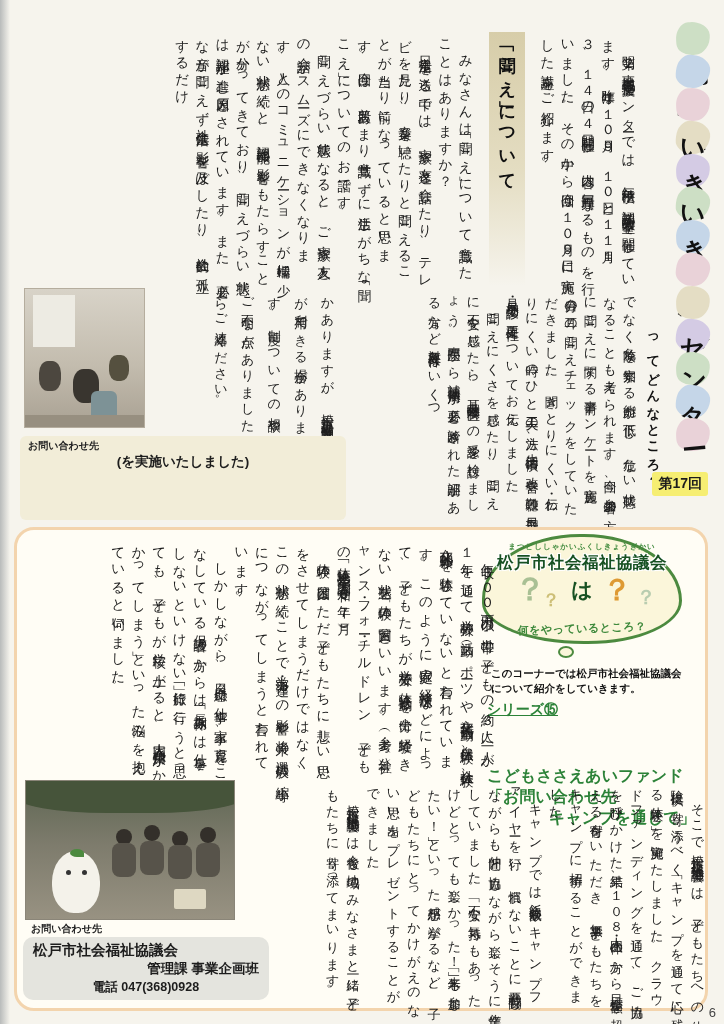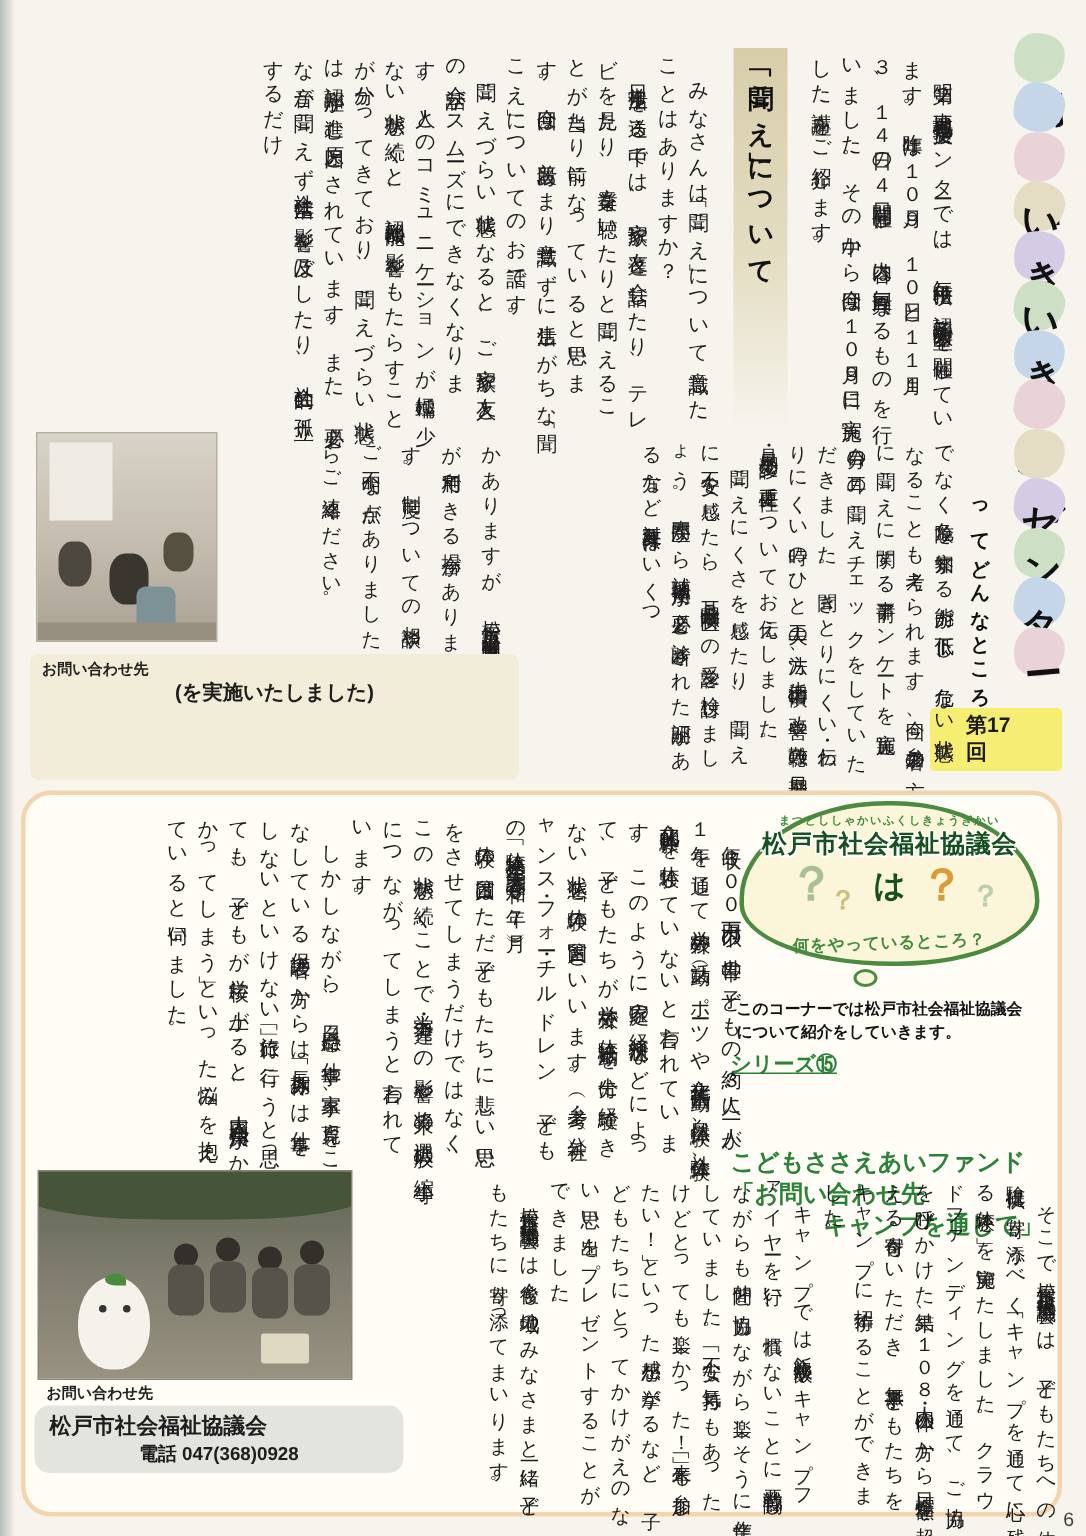--- a/index.html
+++ b/index.html
@@ -22,21 +22,21 @@
           font-size:13px;line-height:2.05;letter-spacing:1.9px;}
   
   .title-block{position:absolute;top:20px;right:4px;width:100px;height:496px;}
   .main-title{writing-mode:vertical-rl;position:absolute;top:2px;right:10px;
           font-weight:bold;font-size:25px;color:#111;}
   .tchar{display:inline-block;width:34px;height:33px;line-height:33px;text-align:center;
           border-radius:42% 58% 50% 50%/55% 45% 60% 40%;}
   .subtitle{position:absolute;top:308px;right:58px;writing-mode:vertical-rl;
           font-weight:bold;font-size:13px;letter-spacing:2.5px;color:#111;}
   .edition-badge{position:absolute;top:452px;right:12px;background:#f6ee72;color:#1c1c1c;
-          font-weight:bold;font-size:14px;padding:3px 24px;border-radius:3px;}
+          font-weight:bold;font-size:14px;padding:3px 6px;border-radius:3px;}
   
   .photo1{position:absolute;left:24px;top:288px;width:121px;height:140px;overflow:hidden;
           background:linear-gradient(180deg,#d8d3c8 0%,#c3bcae 55%,#a9a193 100%);border:1px solid #b5ad9e;}
   .photo1 .screen{position:absolute;left:8px;top:6px;width:42px;height:52px;background:#edebe3;}
   .photo1 .f1{position:absolute;left:14px;top:72px;width:22px;height:30px;background:#4c473f;border-radius:40%;}
   .photo1 .f2{position:absolute;left:48px;top:80px;width:26px;height:34px;background:#39352f;border-radius:40%;}
   .photo1 .f3{position:absolute;left:84px;top:66px;width:20px;height:26px;background:#55503f;border-radius:40%;}
   .photo1 .chair{position:absolute;left:66px;top:102px;width:26px;height:32px;background:#7d9296;border-radius:6px;}
   .photo1 .floor{position:absolute;left:0;right:0;bottom:0;height:12px;background:#978f80;}
   .photo2{position:absolute;left:8px;top:250px;width:210px;height:140px;overflow:hidden;
@@ -63,21 +63,21 @@
   .contact2 .name2{font-weight:bold;font-size:13.5px;text-align:right;}
   .contact2 .phone{font-size:12.5px;font-weight:bold;text-align:center;margin-top:1px;}
   
   .bottom-box{position:absolute;left:14px;top:527px;width:694px;height:484px;
           border:3px solid #f3d4ad;border-radius:20px;background:#fffdf5;}
   .mid-band{position:absolute;left:10px;top:8px;width:470px;height:244px;
           font-size:13.5px;line-height:1.52;letter-spacing:1.9px;}
   .bot-band{position:absolute;left:232px;top:250px;width:458px;height:232px;
           font-size:13px;line-height:1.56;letter-spacing:1.7px;}
   
-  .cloud-wrap{position:absolute;right:10px;top:2px;width:204px;height:130px;}
+  .cloud-wrap{position:absolute;right:21px;top:2px;width:204px;height:130px;}
   .cloud{position:absolute;left:2px;right:2px;top:2px;bottom:18px;background:#fbf6da;
           border:3px solid #4c8a3f;border-radius:50% 50% 48% 52%/60% 62% 40% 38%;}
   .cloud-tail{position:absolute;left:78px;bottom:4px;width:16px;height:12px;background:#fbf6da;
           border:2px solid #4c8a3f;border-radius:50%;}
   .furigana{position:absolute;top:10px;left:0;width:100%;text-align:center;
           font-size:7.5px;font-weight:bold;color:#3f8a3c;letter-spacing:1px;}
   .org-name{position:absolute;top:20px;left:0;width:100%;text-align:center;font-size:16.5px;
           font-weight:bold;color:#175122;letter-spacing:.5px;
           text-shadow:1px 1px 0 #fff,-1px -1px 0 #fff,1px -1px 0 #fff,-1px 1px 0 #fff;}
   .wa{position:absolute;top:44px;left:50%;transform:translateX(-50%);
@@ -193,19 +193,20 @@
       <div class="eye" style="left:40px;bottom:44px;"></div>
       <div class="eye" style="left:56px;bottom:44px;"></div>
       <div class="leaf"></div>
       <div class="sign"></div>
     </div>
 
     <div class="contact2">
       <div class="contact-label">お問い合わせ先</div>
       <div class="cbox">
         <div class="name">松戸市社会福祉協議会</div>
+        <div class="name2">管理課 事業企画班</div>
         <div class="phone">電話 047(368)0928</div>
       </div>
     </div>
   </section>
 
   <div class="page-number">6</div>
 </div>
 
 </body></html>

